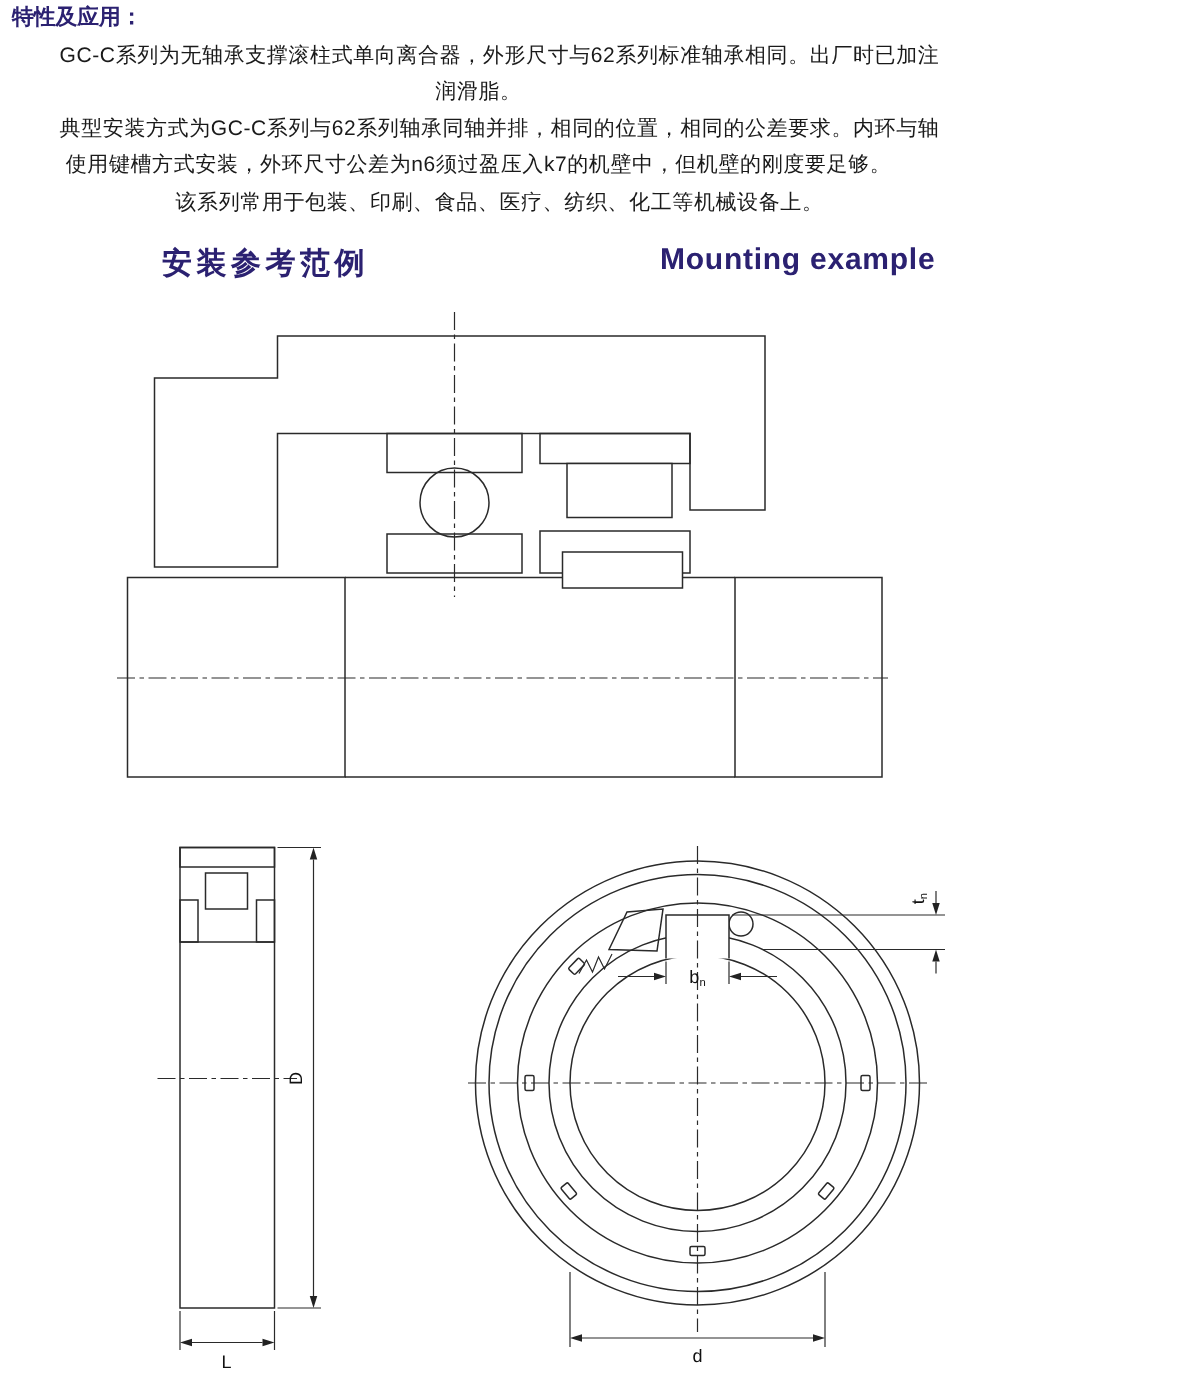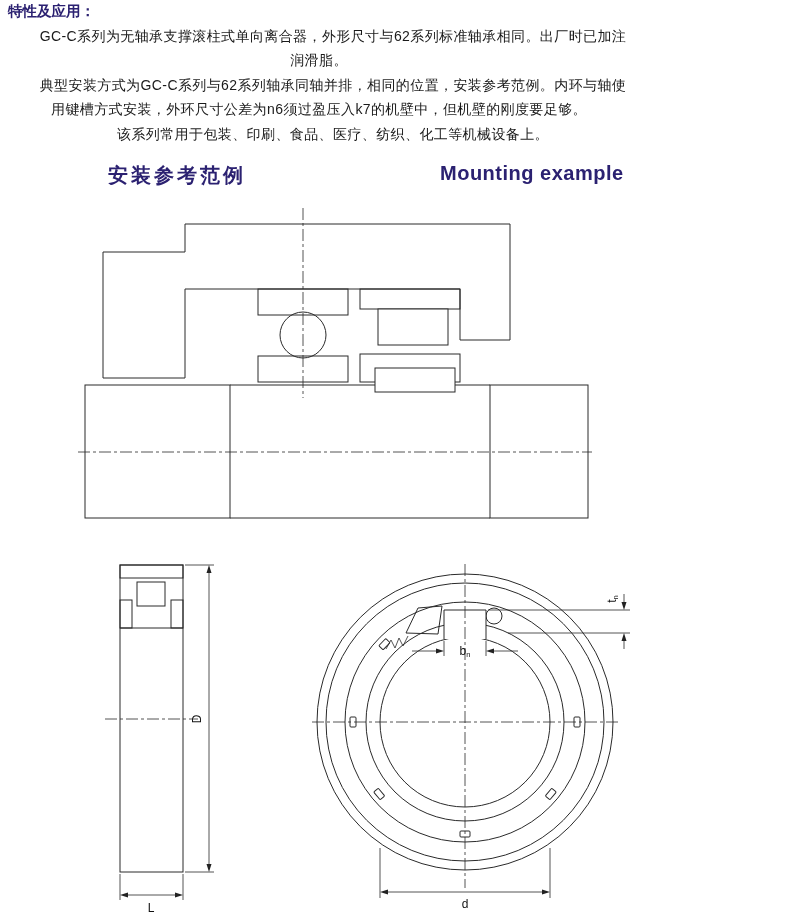--- a/index.html
+++ b/index.html
@@ -19,21 +19,21 @@
   .ar{fill:#222;stroke:none;}
 </style>
 </head>
 <body>
 
 <div class="page">
 
   <div class="intro">
     <div class="title">特性及应用：</div>
     <p>GC-C系列为无轴承支撑滚柱式单向离合器，外形尺寸与62系列标准轴承相同。出厂时已加注润滑脂。</p>
-    <p>典型安装方式为GC-C系列与62系列轴承同轴并排，相同的位置，安装参考范例。内环与轴使用键槽方式安装，外环尺寸公差为n6须过盈压入k7的机壁中，但机壁的刚度要足够。</p>
+    <p>典型安装方式为GC-C系列与62系列轴承同轴并排，相同的位置，相同的公差要求。内环与轴使用键槽方式安装，外环尺寸公差为n6须过盈压入k7的机壁中，但机壁的刚度要足够。</p>
     <p>该系列常用于包装、印刷、食品、医疗、纺织、化工等机械设备上。</p>
   </div>
 
   <div class="sec-heading en">Mounting example</div>
   <div class="sec-heading zh">安装参考范例</div>
 
   <svg style="left:78px;top:196px;" width="522" height="336" viewBox="0 0 522 336">
     <defs>
       <pattern id="s1h1" patternUnits="userSpaceOnUse" width="7" height="7" patternTransform="rotate(45)">
         <line x1="0" y1="0" x2="0" y2="7" stroke="#3a3a3a" stroke-width="0.8"></line>

